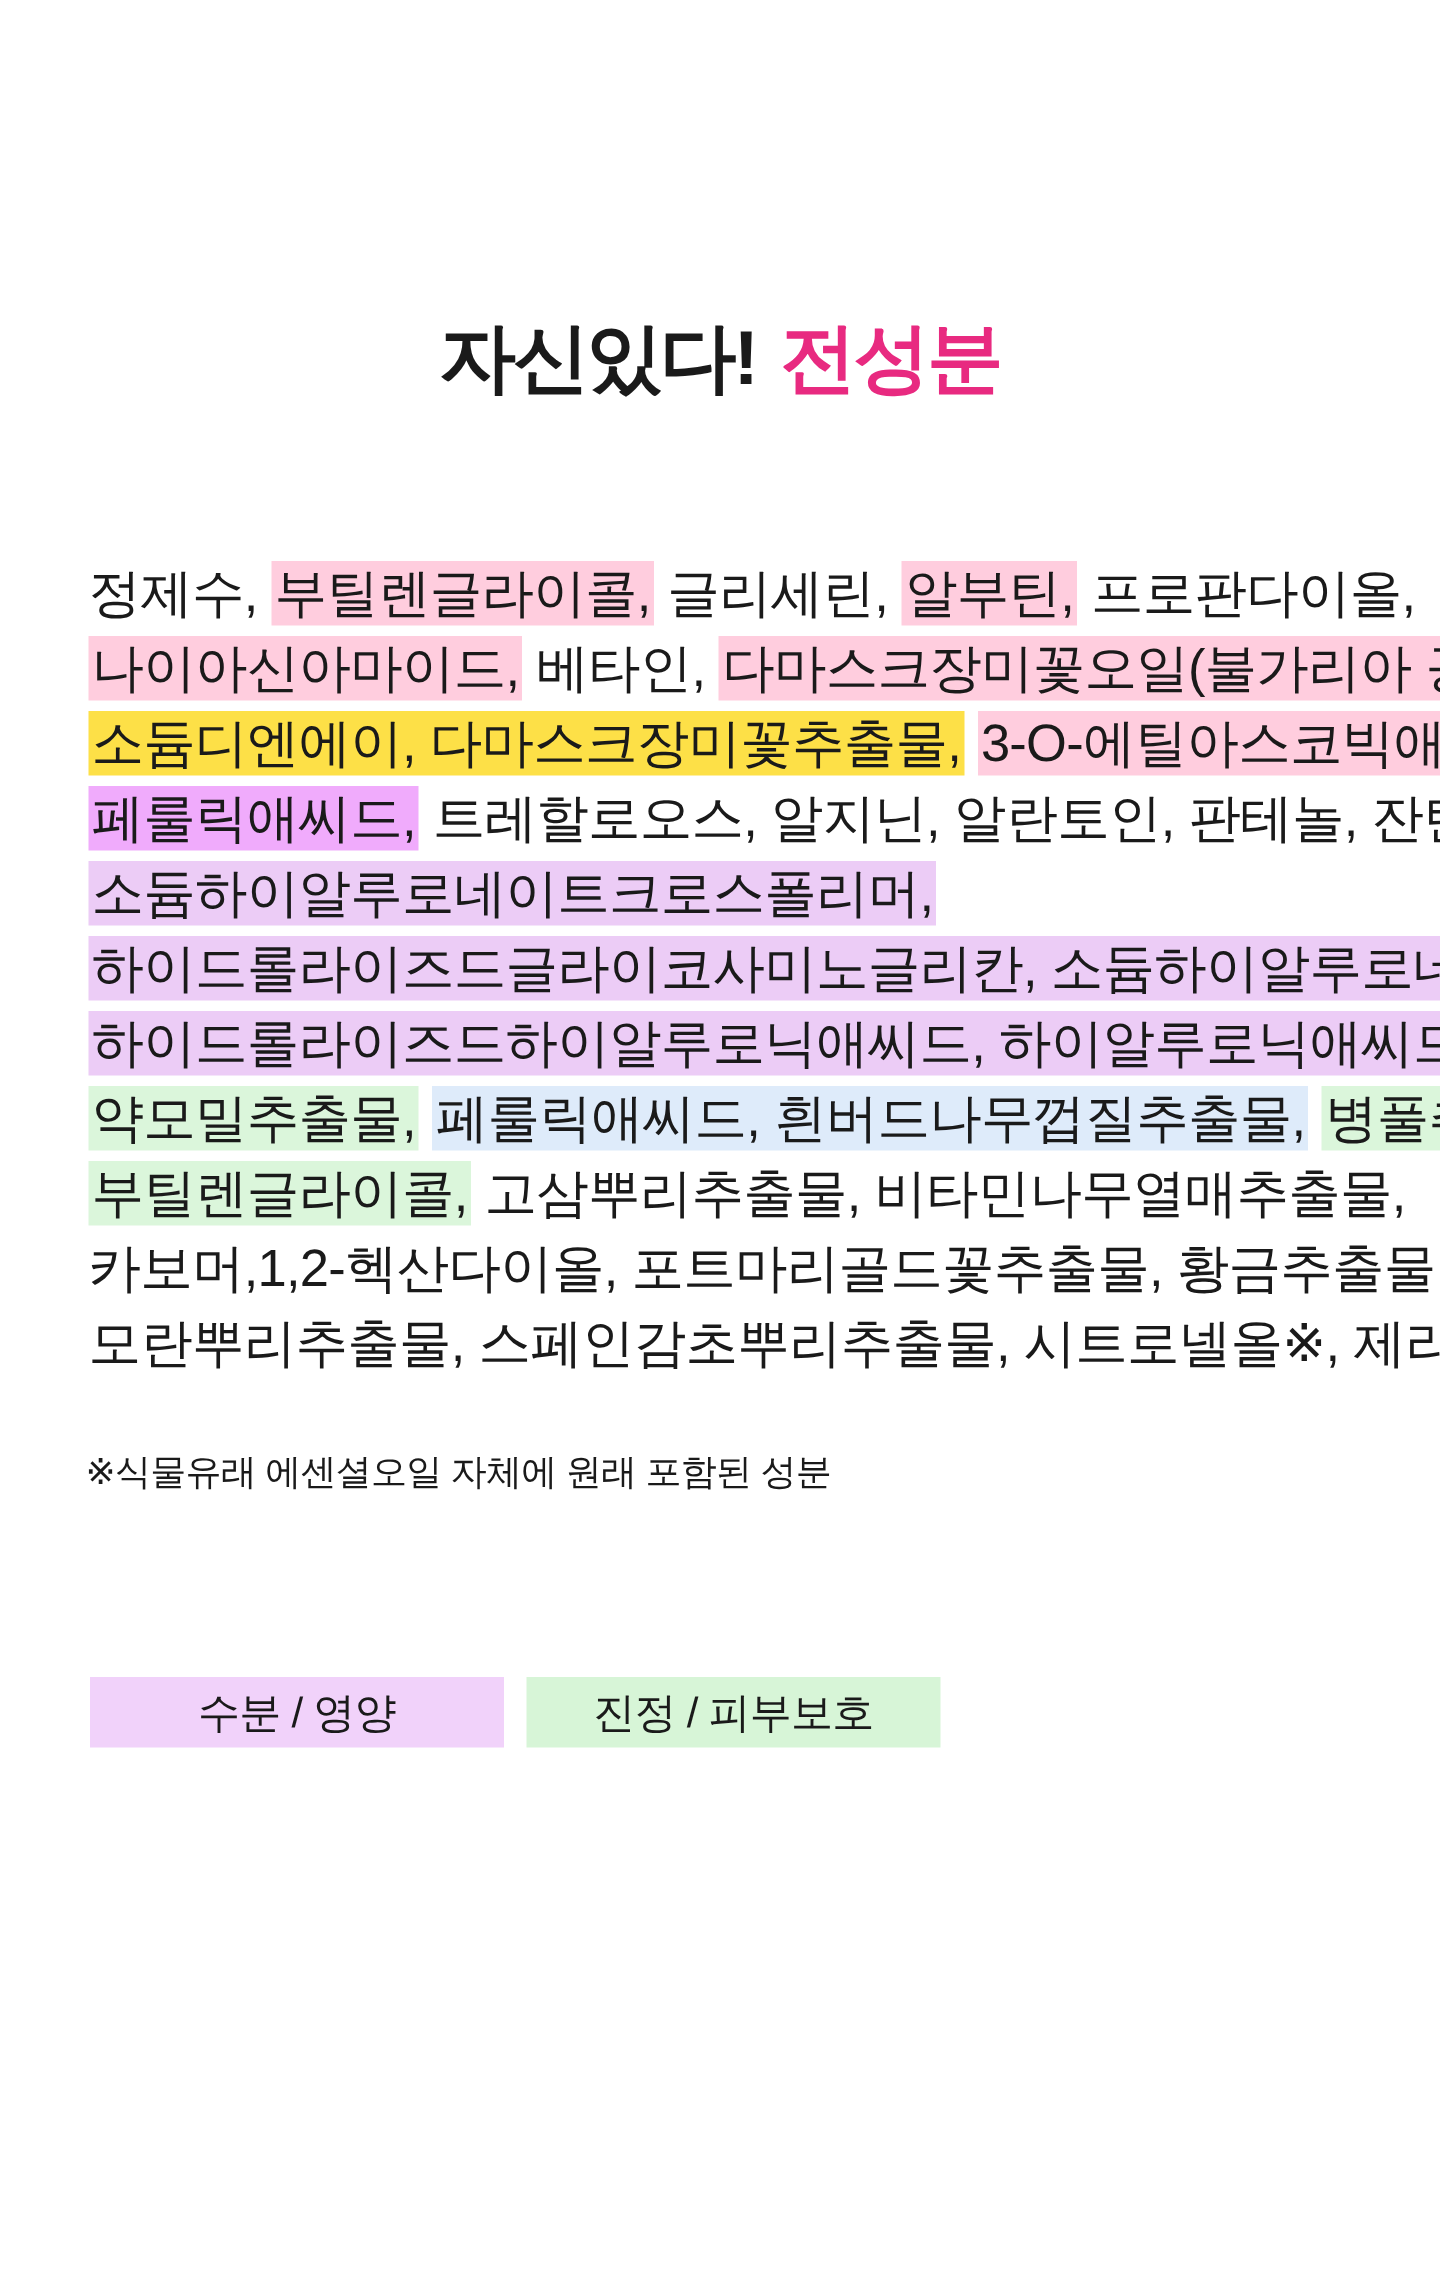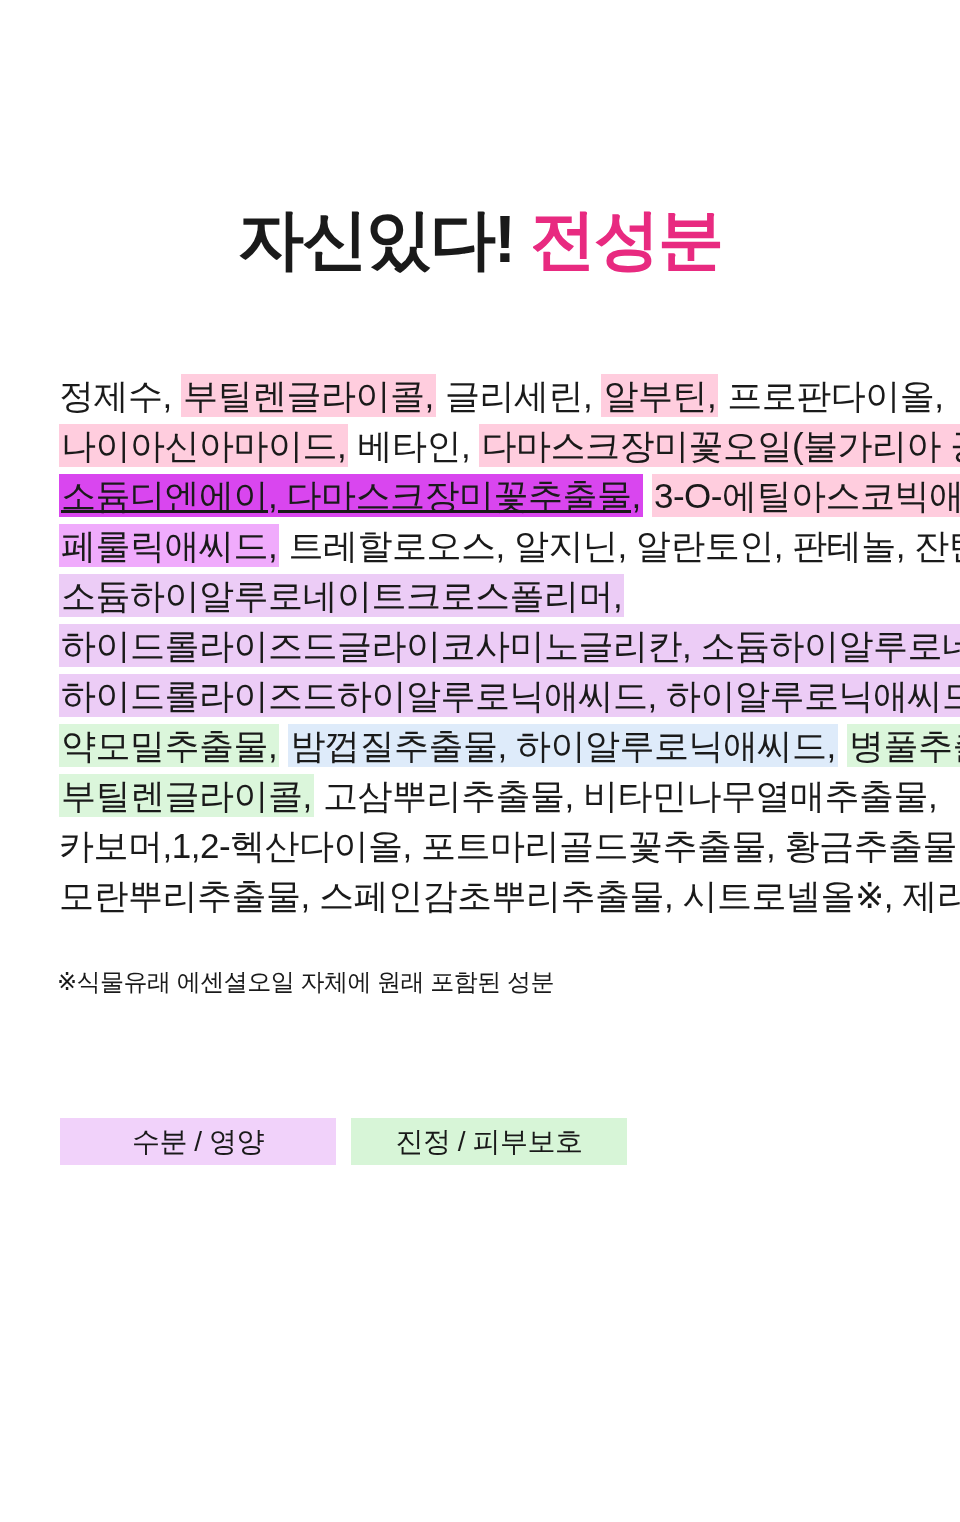--- a/index.html
+++ b/index.html
@@ -15,21 +15,21 @@
     color: #1a1a1a;
     overflow: hidden;
   }
   .title {
     position: absolute;
     top: 193px;
     left: 0;
     width: 960px;
     margin: 0;
     text-align: center;
-    font-size: 66px;
+    font-size: 51px;
     line-height: 92px;
     font-weight: 800;
     letter-spacing: -2px;
     white-space: nowrap;
   }
   .title .accent {
     margin-left: 16px;
   }
   .ingredients {
     position: absolute;
@@ -77,26 +77,26 @@
   }
 </style>
 </head>
 <body style="background: rgb(255, 255, 255); color: rgb(26, 26, 26);">
 
 <h1 class="title"><span style="color: rgb(26, 26, 26);">자신있다!</span><span class="accent" style="color: rgb(232, 42, 128);">전성분</span></h1>
 
 <div class="ingredients">
     <div class="ing-line"><span>정제수, </span><span class="hl" style="background-color: rgb(255, 205, 222);">부틸렌글라이콜,</span><span> 글리세린, </span><span class="hl" style="background-color: rgb(255, 205, 222);">알부틴,</span><span> 프로판다이올,</span></div>
     <div class="ing-line"><span class="hl" style="background-color: rgb(255, 205, 222);">나이아신아마이드,</span><span> 베타인, </span><span class="hl" style="background-color: rgb(255, 205, 222);">다마스크장미꽃오일(불가리아 공인),</span></div>
-    <div class="ing-line"><span class="hl" style="background-color: #d946ef; text-decoration: underline;">소듐디엔에이, 다마스크장미꽃추출물,</span><span> </span><span class="hl" style="background-color: rgb(255, 205, 222);">3-O-에틸아스코빅애씨드,</span></div>
+    <div class="ing-line"><span class="hl" style="background-color: #fde047;">소듐디엔에이, 다마스크장미꽃추출물,</span><span> </span><span class="hl" style="background-color: rgb(255, 205, 222);">3-O-에틸아스코빅애씨드,</span></div>
     <div class="ing-line"><span class="hl" style="background-color: #f0abfc;">페룰릭애씨드,</span><span> 트레할로오스, 알지닌, 알란토인, 판테놀, 잔탄검,</span></div>
     <div class="ing-line"><span class="hl" style="background-color: rgb(236, 204, 246);">소듐하이알루로네이트크로스폴리머,</span></div>
     <div class="ing-line"><span class="hl" style="background-color: rgb(236, 204, 246);">하이드롤라이즈드글라이코사미노글리칸, 소듐하이알루로네이트,</span></div>
     <div class="ing-line"><span class="hl" style="background-color: rgb(236, 204, 246);">하이드롤라이즈드하이알루로닉애씨드, 하이알루로닉애씨드,</span></div>
-    <div class="ing-line"><span class="hl" style="background-color: rgb(219, 246, 219);">약모밀추출물,</span><span> </span><span class="hl" style="background-color: rgb(222, 235, 250);">밤껍질추출물, 하이알루로닉애씨드,</span><span> </span><span class="hl" style="background-color: rgb(219, 246, 219);">병풀추출물,</span></div>
+    <div class="ing-line"><span class="hl" style="background-color: rgb(219, 246, 219);">약모밀추출물,</span><span> </span><span class="hl" style="background-color: rgb(222, 235, 250);">페룰릭애씨드, 흰버드나무껍질추출물,</span><span> </span><span class="hl" style="background-color: rgb(219, 246, 219);">병풀추출물,</span></div>
     <div class="ing-line"><span class="hl" style="background-color: rgb(219, 246, 219);">부틸렌글라이콜,</span><span> 고삼뿌리추출물, 비타민나무열매추출물,</span></div>
     <div class="ing-line"><span>카보머,1,2-헥산다이올, 포트마리골드꽃추출물, 황금추출물,</span></div>
     <div class="ing-line"><span>모란뿌리추출물, 스페인감초뿌리추출물, 시트로넬올※, 제라니올※</span></div>
   </div>
 
 <div class="note">※식물유래 에센셜오일 자체에 원래 포함된 성분</div>
 
 <div class="legend">
     <div class="legend-item" style="background-color: rgb(241, 210, 250);">수분 / 영양</div>
     <div class="legend-item" style="background-color: rgb(215, 245, 215);">진정 / 피부보호</div>

